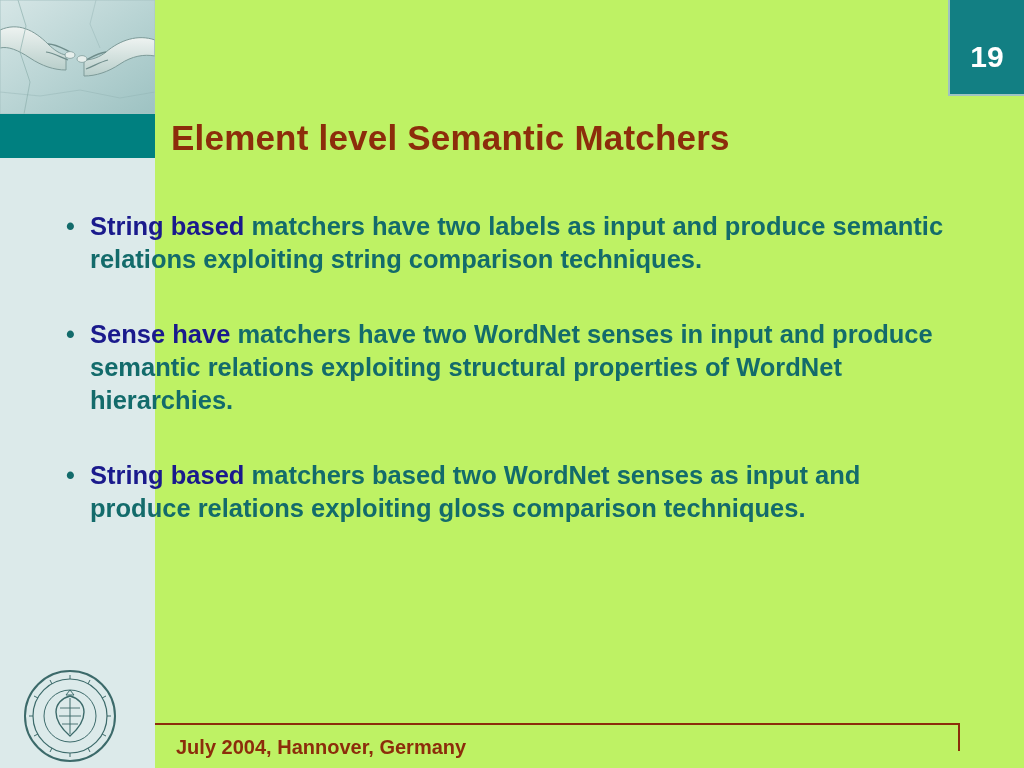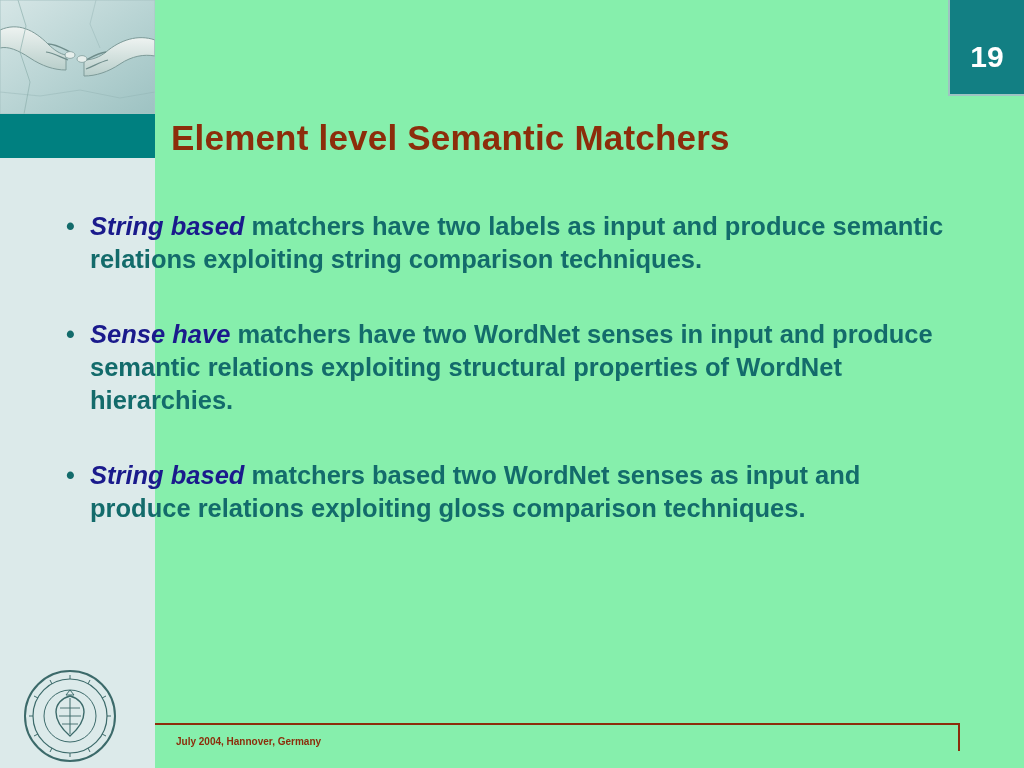--- a/index.html
+++ b/index.html
@@ -10,21 +10,21 @@
     width: 1024px;
     height: 768px;
     background: #ffffff;
     font-family: "Liberation Sans", sans-serif;
     overflow: hidden;
   }
   .slide {
     position: relative;
     width: 1024px;
     height: 768px;
-    background: #86efac;
+    background: #bef264;
   }
 
   
   .left-band {
     position: absolute;
     left: 0;
     top: 0;
     width: 155px;
     height: 768px;
     background: #dceaea;
@@ -114,21 +114,20 @@
   .bullet .dot {
     position: absolute;
     left: 6px;
     top: 0px;
     color: #136b6b;
     font-size: 25px;
     line-height: 33px;
   }
   .lead {
     color: #1a1a8c;
-    font-style: italic;
     font-weight: bold;
   }
 
   
   .footer-line {
     position: absolute;
     left: 155px;
     top: 723px;
     width: 805px;
     height: 2px;
@@ -140,21 +139,21 @@
     top: 723px;
     width: 2px;
     height: 28px;
     background: #8c2d0b;
   }
   .footer-text {
     position: absolute;
     left: 176px;
     top: 736px;
     color: #8c2d0b;
-    font-size: 10px;
+    font-size: 20px;
     font-weight: bold;
     font-family: "Liberation Sans", sans-serif;
   }
 
   
   .seal {
     position: absolute;
     left: 22px;
     top: 668px;
     width: 96px;

